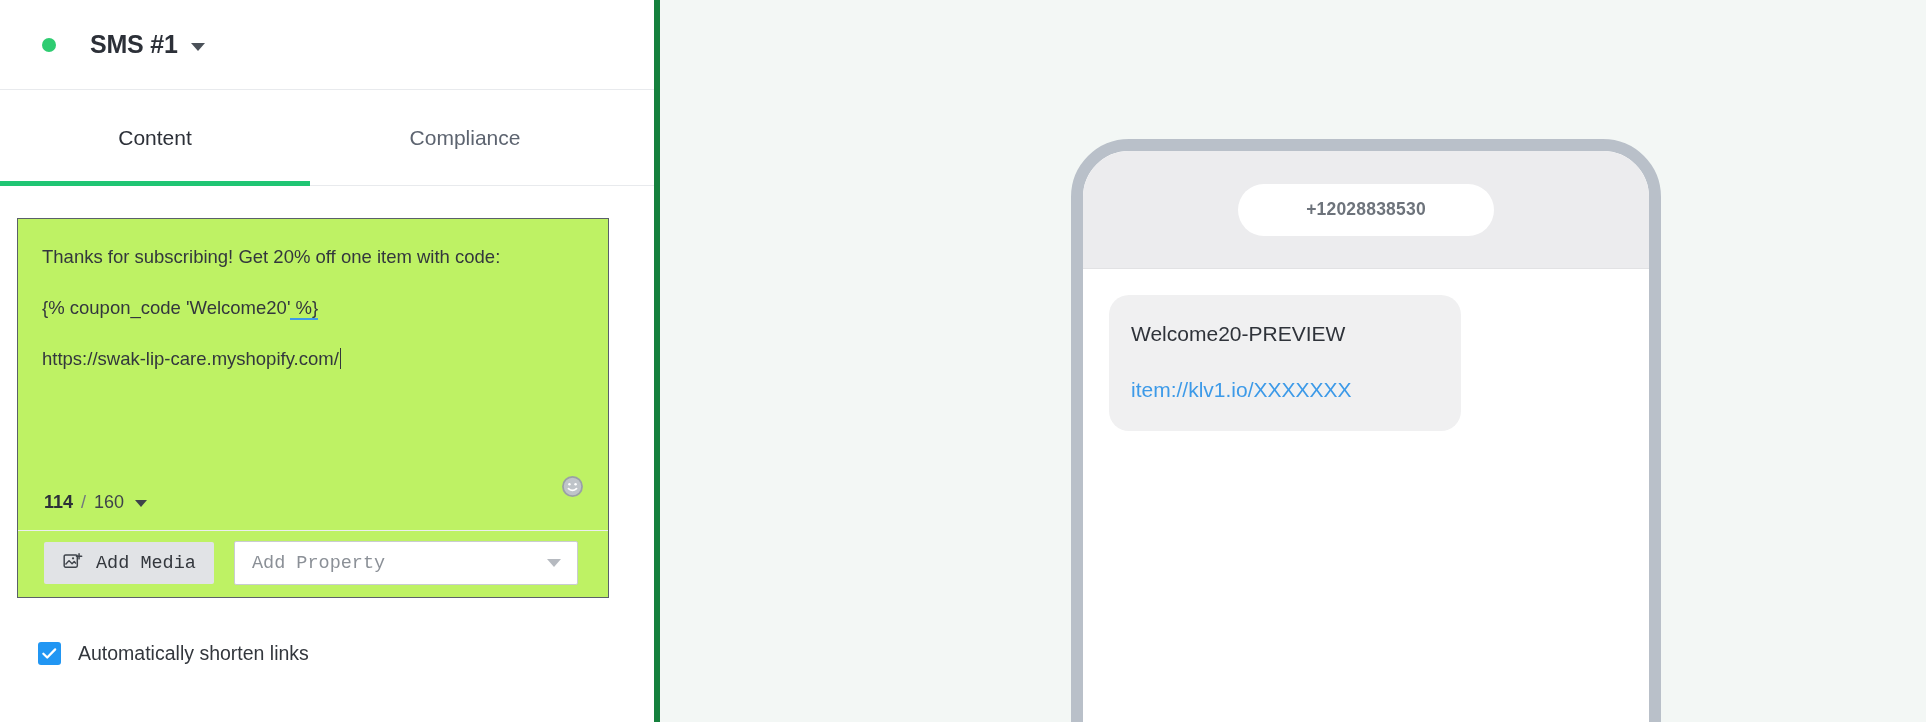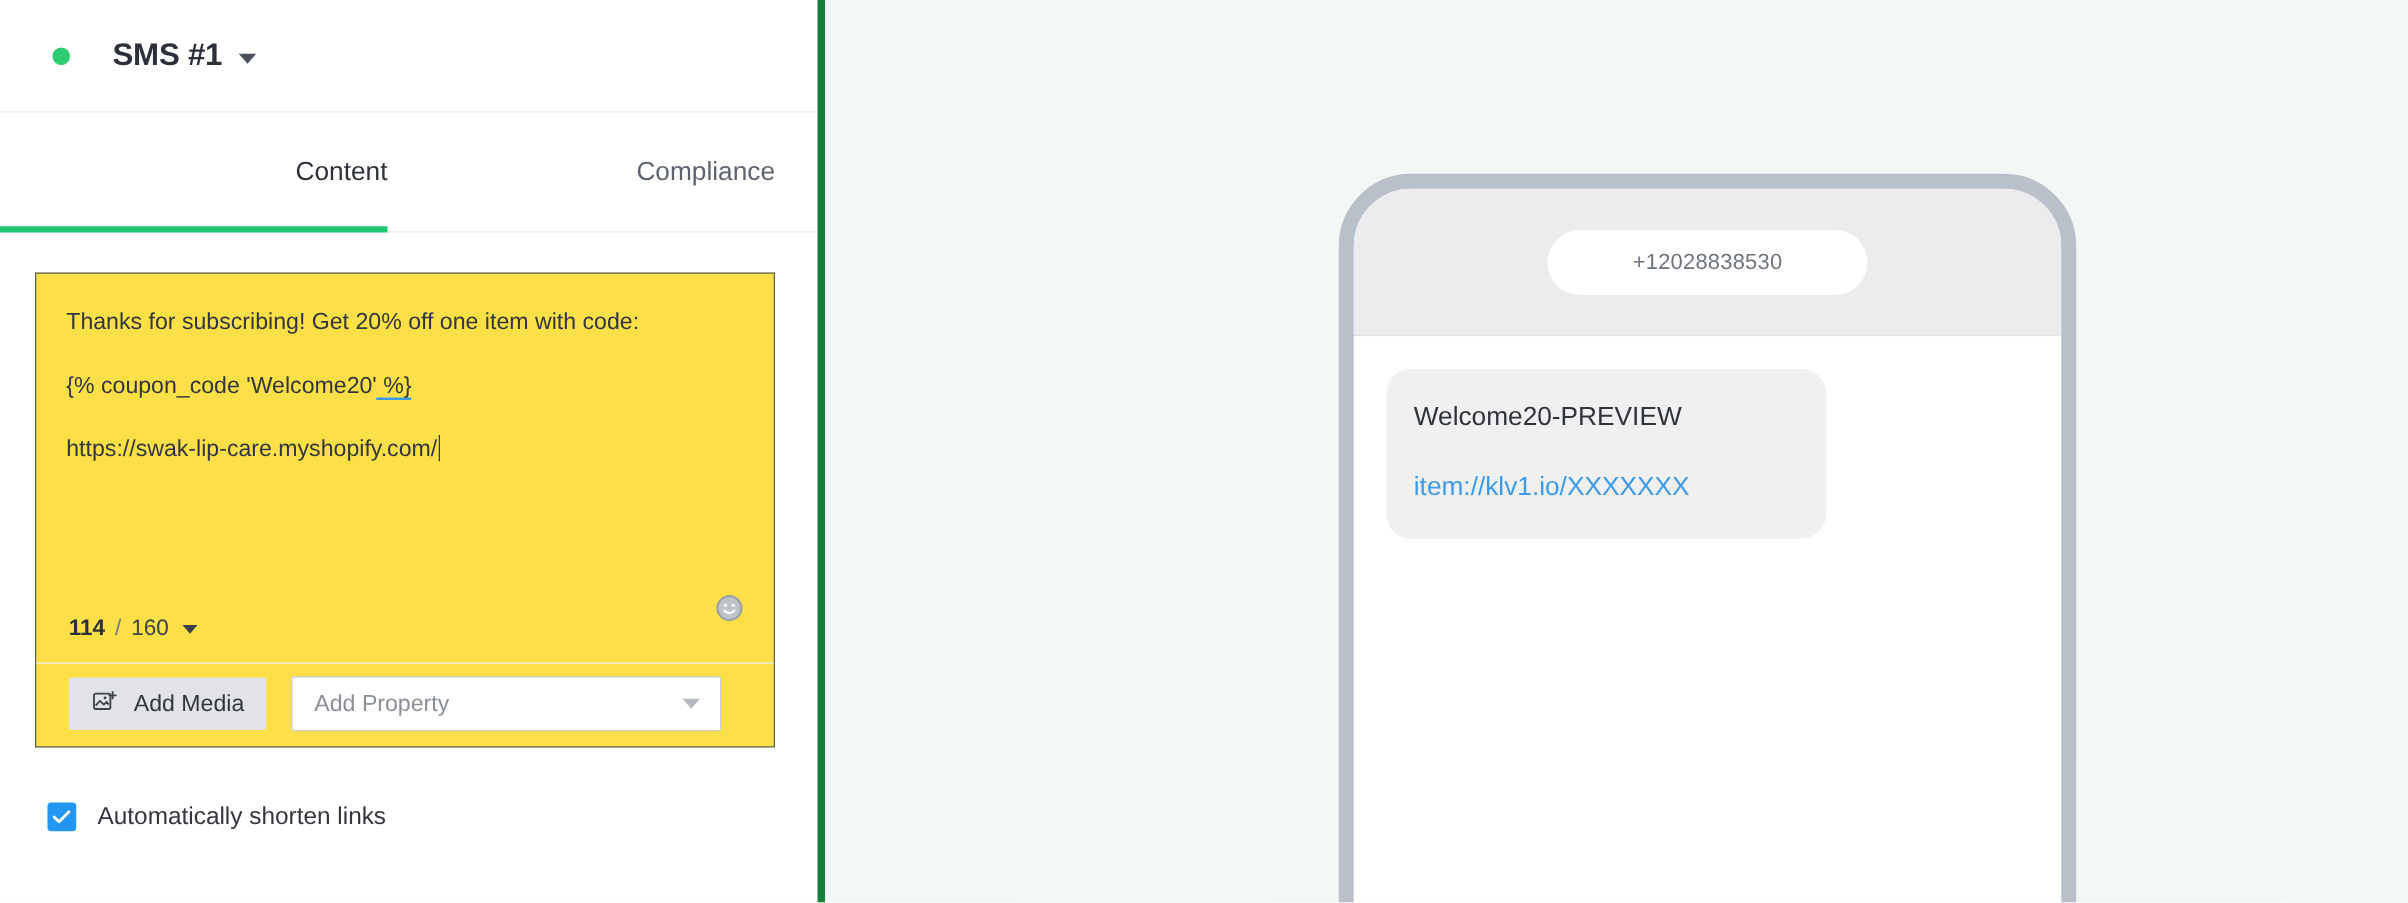--- a/index.html
+++ b/index.html
@@ -63,21 +63,21 @@
   
   .tabs {
     height: 96px;
     display: flex;
     align-items: center;
     position: relative;
     border-bottom: 1px solid #e8eaed;
   }
   .tab {
     width: 310px;
-    text-align: right;
+    text-align: center;
     font-size: 21px;
     color: #5d6470;
     cursor: pointer;
     line-height: 96px;
     height: 96px;
   }
   .tab.active {
     color: #2c3038;
   }
   .tab-underline {
@@ -91,24 +91,24 @@
 
   
   .section-title {
     font-size: 22px;
     font-weight: bold;
     color: #2c3038;
     margin: 42px 0 0 38px;
   }
 
   .composer {
-    margin: 32px 0 0 28px;
+    margin: 32px 0 0 17px;
     width: 592px;
     border: 1px solid #5a6069;
-    background: #fde047;
+    background: #bef264;
     position: relative;
     height: 380px;
   }
 
   .composer-body {
     padding: 26px 24px 0 24px;
     height: 250px;
   }
   .msg-line {
     font-size: 18.5px;
@@ -170,20 +170,21 @@
   
   .actions-row {
     position: absolute;
     left: 0;
     bottom: 0;
     height: 68px;
     width: 100%;
     display: flex;
     align-items: center;
     padding: 0 20px 0 26px;
+    font-family: Liberation Mono, monospace;
   }
   .add-media-btn {
     display: flex;
     align-items: center;
     background: #e1e3e6;
     border: none;
     height: 42px;
     padding: 0 18px;
     border-radius: 2px;
     cursor: pointer;
@@ -269,20 +270,21 @@
   }
   .number-pill {
     background: #ffffff;
     border-radius: 26px;
     height: 52px;
     min-width: 256px;
     display: flex;
     align-items: center;
     justify-content: center;
     padding: 0 30px;
+    font-weight: bold;
   }
   .number-pill span {
     font-size: 17.5px;
     color: #6d737b;
     letter-spacing: 0.2px;
   }
   .phone-screen {
     background: #ffffff;
     padding: 26px 34px 0 26px;
     height: 640px;

